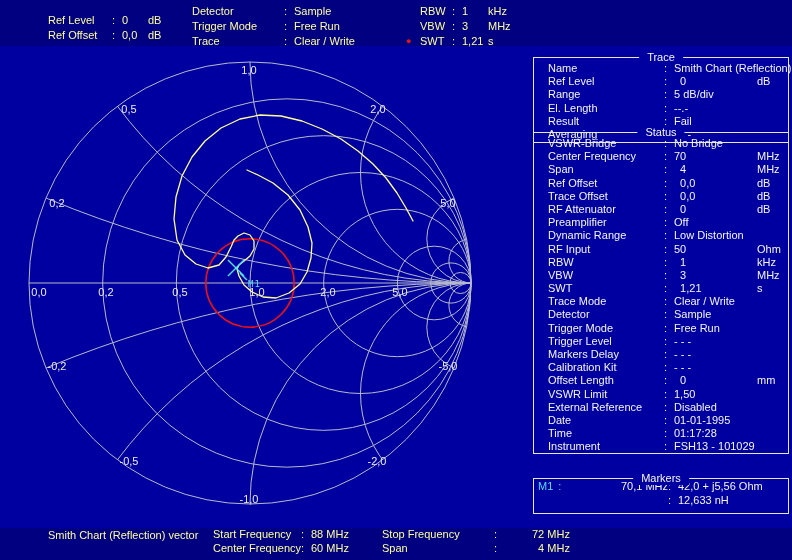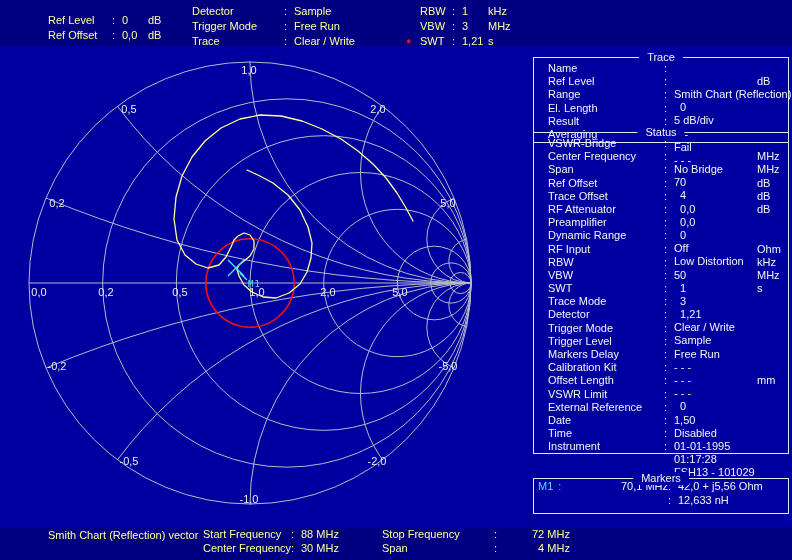--- a/index.html
+++ b/index.html
@@ -16,37 +16,37 @@
   .tcol{position:absolute; z-index:3; color:#FFFF9C; line-height:15px;}
   .trow{display:grid; white-space:pre;}
   .h-left{left:48px; top:13px;}
   .h-left .trow{grid-template-columns:64px 10px 26px auto;}
   .h-mid{left:192px; top:4px;}
   .h-mid .trow{grid-template-columns:92px 10px auto;}
   .h-right{left:406px; top:4px;}
   .h-right .trow{grid-template-columns:14px 32px 10px 26px auto;}
   .dot{color:#EE1111; font-size:9px; line-height:15px;}
   .f-left{left:48px; top:528px;}
-  .f-mid{left:203px; top:527px;}
+  .f-mid{left:213px; top:527px;}
   .f-mid .trow{grid-template-columns:88px 10px auto; line-height:14px;}
   .f-right{left:382px; top:527px;}
   .f-right .trow{grid-template-columns:84px 10px auto; line-height:14px;gap:28px;}
 
   
   .panel{position:absolute; left:533px; width:256px; border:1px solid #E6E6E6; z-index:3; box-sizing:border-box;}
   .legend{position:absolute; top:-7px; left:50%; transform:translateX(-50%);
           background:#0000A0; padding:0 8px; color:#F4F4F4; line-height:13px; white-space:nowrap;}
   .panel-trace{top:57px; height:86px;}
   .panel-status{top:132px; height:322px;}
   .panel-markers{top:478px; height:36px;}
   .rows{padding-top:4px;}
   .prow{display:grid; grid-template-columns:126px 10px 1fr; position:relative;
         height:13.2px; line-height:13px; padding-left:4px;}
   .prow .lbl{white-space:nowrap;padding-left:10px;}
-  .prow .val{white-space:pre;margin-top:26px;}
+  .prow .val{white-space:pre;}
   .prow .unit{position:absolute; left:223px; top:0; white-space:pre;}
   .mrow{display:grid; grid-template-columns:46px 84px 10px 1fr; height:14px; line-height:14px; padding:0 4px;}
   .mrow:first-child{margin-top:4px;}
   .mname{display:flex; gap:5px;}
   .cyan{color:#55DDEE;}
   .mfreq{text-align:right; white-space:pre;}
   .mval{padding-right:14px; white-space:pre;}
 </style>
 </head>
 <body>
@@ -420,21 +420,21 @@
 
     <div class="trow">
       <span>Start Frequency</span>
       <span>:</span>
       <span>88 MHz</span>
     </div>
 
     <div class="trow">
       <span>Center Frequency</span>
       <span>:</span>
-      <span>30 MHz</span>
+      <span>60 MHz</span>
     </div>
   </div>
 
 <div class="tcol f-right">
 
     <div class="trow">
       <span>Stop Frequency</span>
       <span>:</span>
       <span>72 MHz</span>
     </div>

